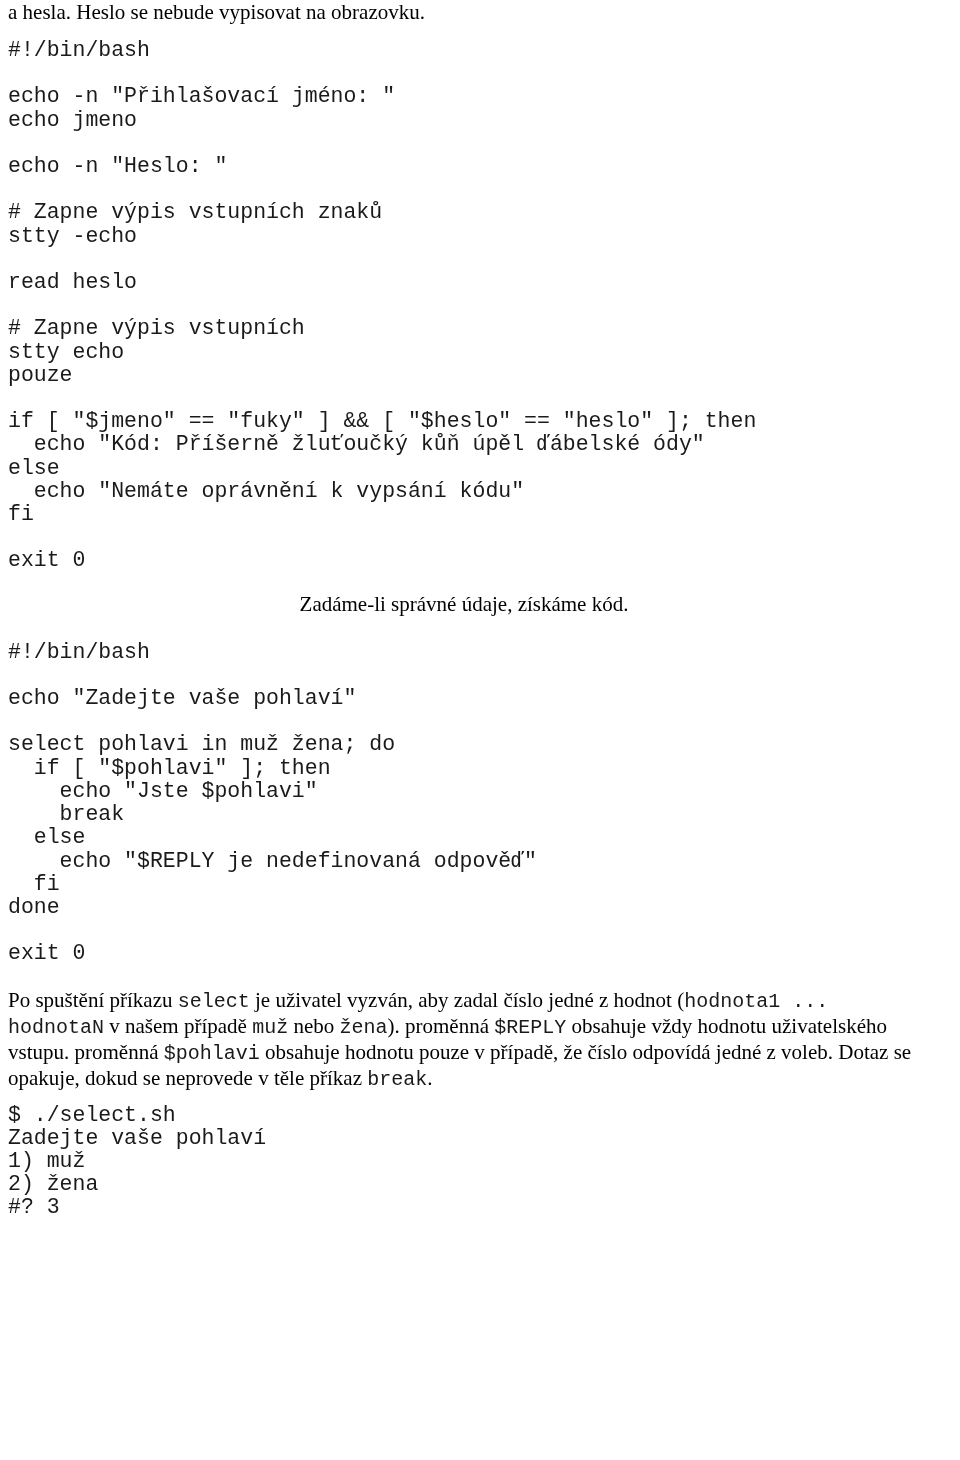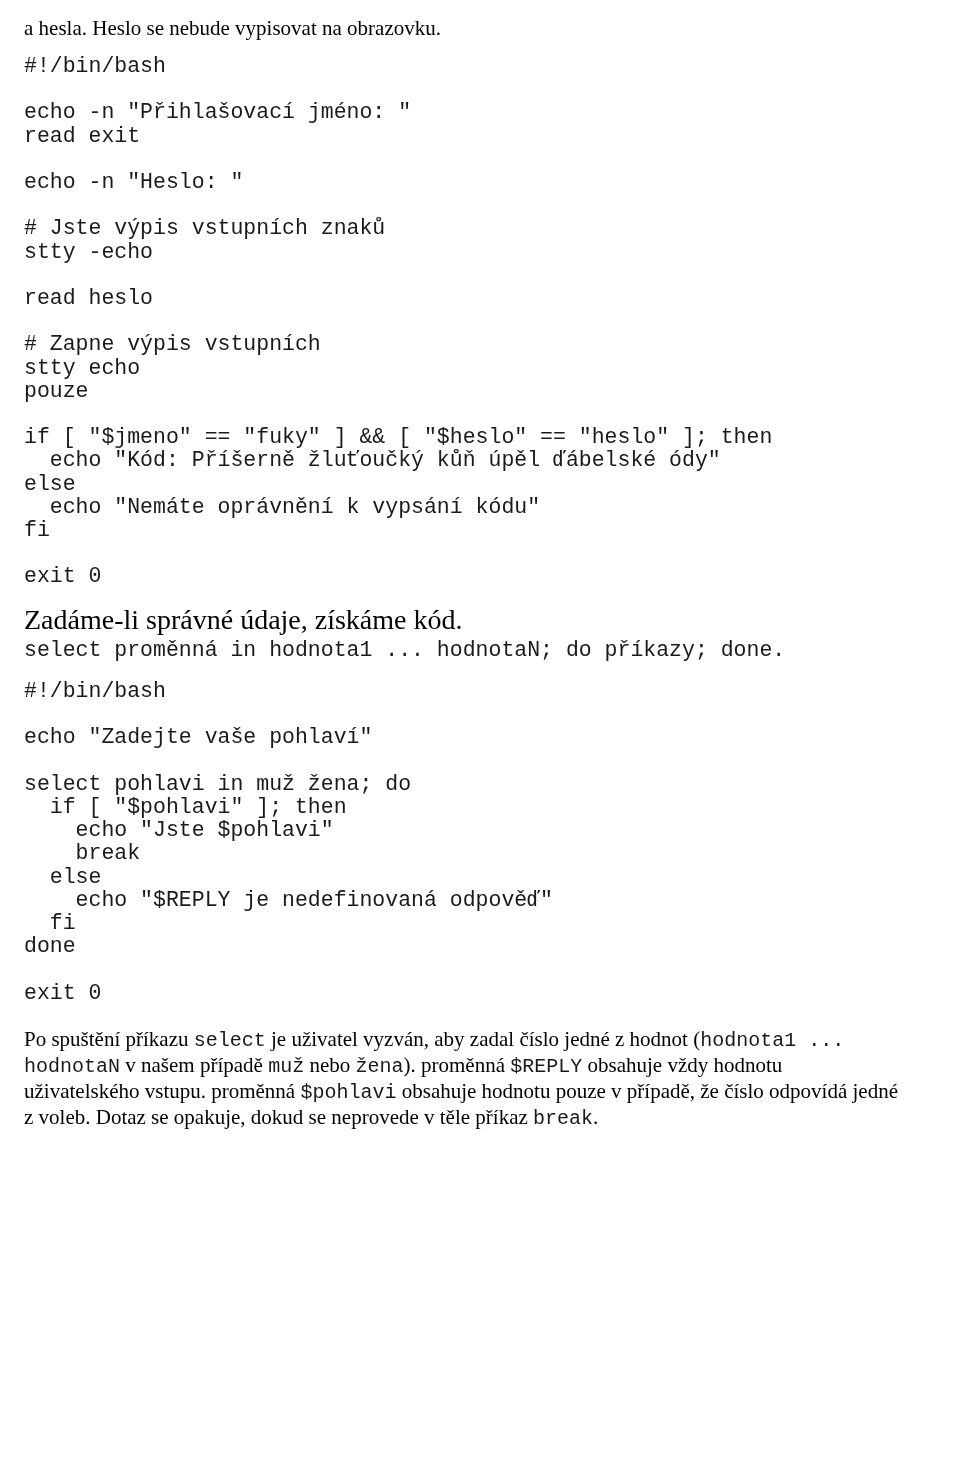--- a/index.html
+++ b/index.html
@@ -11,38 +11,39 @@
     width: 960px;
     height: 1460px;
     overflow: hidden;
     font-family: "Liberation Serif", serif;
     color: #000000;
   }
   .page {
     position: relative;
     width: 928px;
     height: 1460px;
-    padding: 16px;
+    padding: 0;
     box-sizing: border-box;
   }
   .prose {
     font-family: "Liberation Serif", serif;
     font-size: 21px;
     line-height: 25px;
     color: #000000;
     margin: 0;
     padding: 0 10px 0 8px;
     white-space: normal;
   }
   .prose-tight {
     font-family: "Liberation Serif", serif;
-    font-size: 28px;
+    font-size: 21px;
     line-height: 26px;
     margin: 0;
     padding: 0 8px 0 8px;
+    text-align: center;
   }
   .code {
     font-family: "Liberation Mono", monospace;
     font-size: 21.5px;
     line-height: 23.2px;
     color: #1a1a1a;
     margin: 0;
     padding: 0 0 0 8px;
     white-space: pre;
     letter-spacing: 0px;
@@ -63,25 +64,25 @@
 
 <div class="page">
 
   <div class="prose">a hesla. Heslo se nebude vypisovat na obrazovku.</div>
 
   <div class="gap-14"></div>
 
   <pre class="code"><span>#!/bin/bash</span>
 <span></span>
 <span>echo -n "Přihlašovací jméno: "</span>
-<span>read exit</span>
+<span>echo jmeno</span>
 <span></span>
 <span>echo -n "Heslo: "</span>
 <span></span>
-<span># Jste výpis vstupních znaků</span>
+<span># Zapne výpis vstupních znaků</span>
 <span>stty -echo</span>
 <span></span>
 <span>read heslo</span>
 <span></span>
 <span># Zapne výpis vstupních</span>
 <span>stty echo</span>
 <span>pouze</span>
 <span></span>
 <span>if [ "$jmeno" == "fuky" ] &amp;&amp; [ "$heslo" == "heslo" ]; then</span>
 <span>  echo "Kód: Příšerně žluťoučký kůň úpěl ďábelské ódy"</span>
@@ -92,21 +93,20 @@
 <span>exit 0</span></pre>
 
   <div class="gap-18"></div>
 
   <div class="prose-tight">Zadáme-li správné údaje, získáme kód.</div>
 
   <div class="gap-6"></div>
 
 
 
-  <pre class="code">select proměnná in hodnota1 ... hodnotaN; do příkazy; done.</pre>
 
   <div class="gap-18"></div>
 
   <pre class="code"><span>#!/bin/bash</span>
 <span></span>
 <span>echo "Zadejte vaše pohlaví"</span>
 <span></span>
 <span>select pohlavi in muž žena; do</span>
 <span>  if [ "$pohlavi" ]; then</span>
 <span>    echo "Jste $pohlavi"</span>
@@ -117,14 +117,19 @@
 <span>done</span>
 <span></span>
 <span>exit 0</span></pre>
 
   <div class="gap-22"></div>
 
   <div class="prose"><span>Po spuštění příkazu </span><span class="mono-inline">select</span><span> je uživatel vyzván, aby zadal číslo jedné z hodnot (</span><span class="mono-inline">hodnota1 ... hodnotaN</span><span> v našem případě </span><span class="mono-inline">muž</span><span> nebo </span><span class="mono-inline">žena</span><span>). proměnná </span><span class="mono-inline">$REPLY</span><span> obsahuje vždy hodnotu uživatelského vstupu. proměnná </span><span class="mono-inline">$pohlavi</span><span> obsahuje hodnotu pouze v případě, že číslo odpovídá jedné z voleb. Dotaz se opakuje, dokud se neprovede v těle příkaz </span><span class="mono-inline">break</span><span>.</span></div>
 
   <div class="gap-12"></div>
 
+  <pre class="code"><span>$ ./select.sh</span>
+<span>Zadejte vaše pohlaví</span>
+<span>1) muž</span>
+<span>2) žena</span>
+<span>#? 3</span></pre>
 
 </div>
 
 </body></html>

